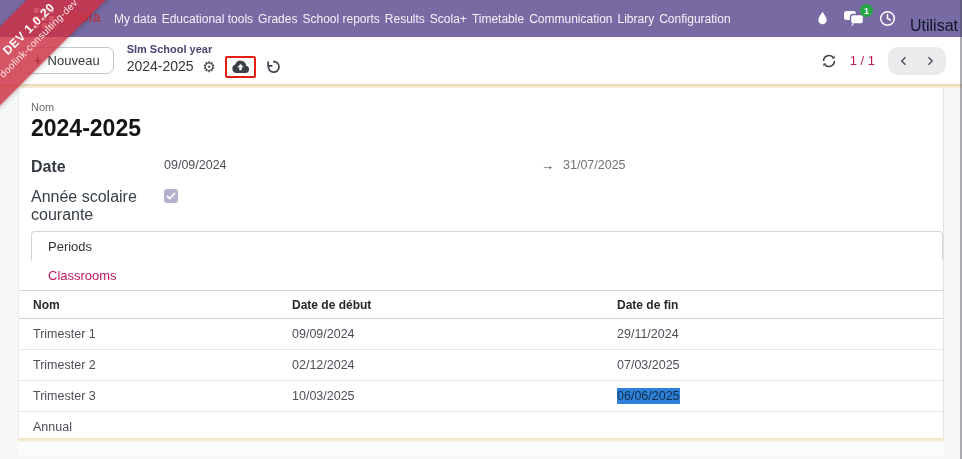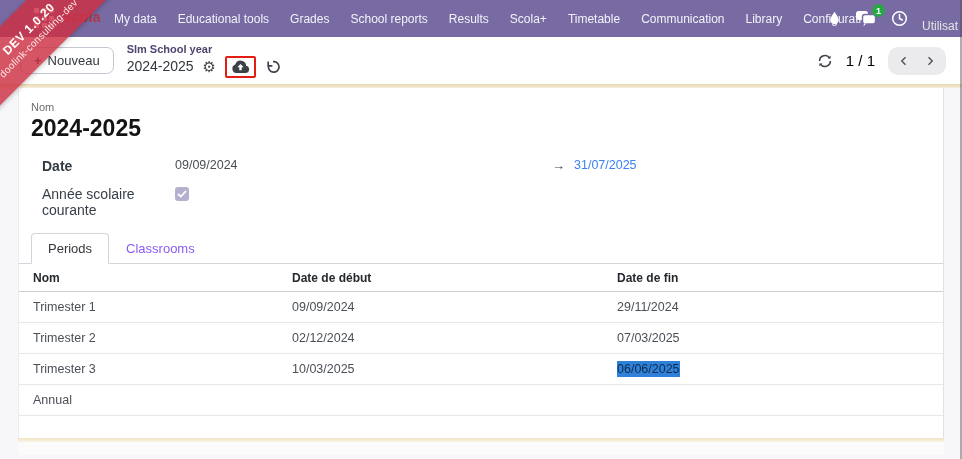--- a/index.html
+++ b/index.html
@@ -6,27 +6,27 @@
   html,body { background:#e9e9ec; }
   body { font-family:"Liberation Sans", sans-serif; }
   .screen{ position:relative; width:962px; height:459px; overflow:hidden; background:#f7f7f9; }
 
   
   .navbar{ position:relative; height:37px; background:#786ba4; display:flex; align-items:center; z-index:10;}
   .apps-grid{ position:absolute; left:34px; top:8px; width:22px; height:21px;
     display:grid; grid-template-columns:repeat(3,5px); grid-template-rows:repeat(3,5px); gap:2.5px; cursor:pointer;}
   .apps-grid i{ background:#ffffff; border-radius:1px; display:block;}
   .brand{ position:absolute; left:62px; top:9px; font-size:14px; font-weight:bold; color:#b03846; letter-spacing:.3px;}
-  .nav-items{ display:flex; gap:17px; margin-left:112px; align-items:center;}
+  .nav-items{ display:flex; gap:1px; margin-left:112px; align-items:center;}
   .nav-item{ color:#f4f2f9; font-size:12px; white-space:nowrap; cursor:pointer; padding:3px 2px;}
   .nav-right{ position:absolute; right:8px; top:0; height:37px; display:flex; align-items:center; gap:14px;}
   .nav-icon{ position:relative; display:inline-flex; align-items:center; cursor:pointer;}
   .badge{ position:absolute; top:-6px; right:-8px; min-width:13px; height:13px; border-radius:7px;
     background:#28a745; color:#fff; font-size:9px; font-weight:bold; display:flex; align-items:center; justify-content:center; padding:0 2px;}
-  .user-label{ color:#e5e5e5; font-size:12px; margin-top:14px; margin-right:-4px; white-space:nowrap; cursor:pointer;}
+  .user-label{ color:#0f172a; font-size:16px; margin-top:14px; margin-right:-4px; white-space:nowrap; cursor:pointer;}
 
   
   .ribbon{ position:absolute; top:5px; left:-157px; width:380px; height:56px;
     background:rgba(205,47,66,0.82); transform:rotate(-45deg); z-index:40;
     display:flex; flex-direction:column; align-items:center; justify-content:center; gap:1px;
     box-shadow:0 1px 5px rgba(0,0,0,.25); pointer-events:none;}
   .ribbon .l1{ color:#ffffff; font-weight:bold; font-size:12px; letter-spacing:.6px; white-space:nowrap;}
   .ribbon .l2{ color:#ffe8e8; font-size:10px; letter-spacing:.3px; white-space:nowrap;}
 
   
@@ -36,49 +36,49 @@
   .plus-glyph{ font-weight:bold; color:#3a3f46; font-size:13px;}
   .crumbs{ margin-left:13px; display:flex; flex-direction:column; justify-content:space-between; line-height:1.1;}
   .crumb-parent{ font-size:11px; color:#4f4370; font-weight:bold; cursor:pointer;}
   .crumb-row{ display:flex; align-items:center; gap:9px; margin-top:1px;}
   .crumb-current{ font-size:14px; color:#33373c;}
   .gear{ font-family:"DejaVu Sans", sans-serif; font-size:15px; color:#45494e; cursor:pointer; line-height:1;}
   .save-highlight{ display:inline-flex; align-items:center; justify-content:center;
     border:2px solid #e31d12; border-radius:2px; padding:2px 4px;}
   .icon-btn{ display:inline-flex; align-items:center; cursor:pointer; background:none; border:none; padding:0;}
   .cb-right{ margin-left:auto; display:flex; align-items:center; gap:13px;}
-  .pager-count{ font-size:15px; color:#000000;}
+  .pager-count{ font-size:13px; color:#be185d;}
   .pager-pill{ background:#ebebee; border-radius:10px; display:flex; padding:2px 3px;}
   .pager-pill .icon-btn{ width:26px; height:24px; justify-content:center;}
 
   .cream-line{ height:4px; background:linear-gradient(#e5d7af,#f6efdd);}
 
   
   .content{ height:371px; background:#f7f7f9; padding:0 18px;}
   .sheet{ background:#ffffff; height:350px; border-left:1px solid #ececef; border-right:1px solid #e2e2e6;
     padding-top:13px; overflow:hidden;}
   .pad{ padding-left:12px; padding-right:14px;}
   .small-label{ font-size:11px; color:#6d6d6d;}
   .record-title{ font-size:23px; font-weight:bold; color:#141414; margin-top:2px; cursor:text;}
   .field-row{ display:flex; align-items:flex-start; margin-top:16px;}
-  .field-label{ width:133px; font-size:14px; color:#374049; flex:none;margin-left:11px;}
+  .field-label{ width:133px; font-size:16px; color:#374049; flex:none;}
   .field-label.bold{ font-weight:bold; color:#333a42;}
   .date-start{ width:377px; font-size:12.5px; color:#4a4f55; cursor:text;}
   .date-arrow{ font-size:13px; color:#3c4147; margin-right:9px;}
-  .date-end{ font-size:12.5px; color:#3b82f6; cursor:text;}
+  .date-end{ font-size:12.5px; color:#737373; cursor:text;}
   .chk-row{ margin-top:12px;}
   .checkbox{ width:14px; height:14px; border-radius:3px; background:#b6b0cf; display:inline-flex;
     align-items:center; justify-content:center; cursor:pointer; margin-top:1px;}
 
   
-  .tabs{ display:flex; margin-top:15px; padding-left:12px; border-bottom:1px solid #d4d4da;}
+  .tabs{ display:flex; margin-top:7px; padding-left:12px; border-bottom:1px solid #d4d4da;flex-direction:column;}
   .tab{ font-size:13px; padding:7px 16px 6px; cursor:pointer; position:relative;}
   .tab.active{ background:#fff; border:1px solid #d4d4da; border-bottom:1px solid #fff;
     border-radius:4px 4px 0 0; margin-bottom:-1px; color:#32363b;}
-  .tab.inactive{ color:#8b5cf6; border:1px solid transparent;}
+  .tab.inactive{ color:#be185d; border:1px solid transparent;}
 
   
   table.list{ width:100%; border-collapse:collapse; table-layout:fixed;}
   table.list col.c1{ width:273px;} table.list col.c2{ width:325px;}
   table.list th{ text-align:left; font-size:12px; color:#24292e; font-weight:bold;
     padding:7px 0 6px; border-bottom:1px solid #cfcfd5; cursor:pointer;}
   table.list td{ font-size:12.5px; color:#4b5057; padding:8px 0; border-bottom:1px solid #e8e8ec; cursor:pointer;}
   table.list th:first-child, table.list td:first-child{ padding-left:14px;}
   td.muted{ color:#9ba0a6;}
   .sel{ background:#2f80d9; color:#0e2c4b; padding:1px 0;}

